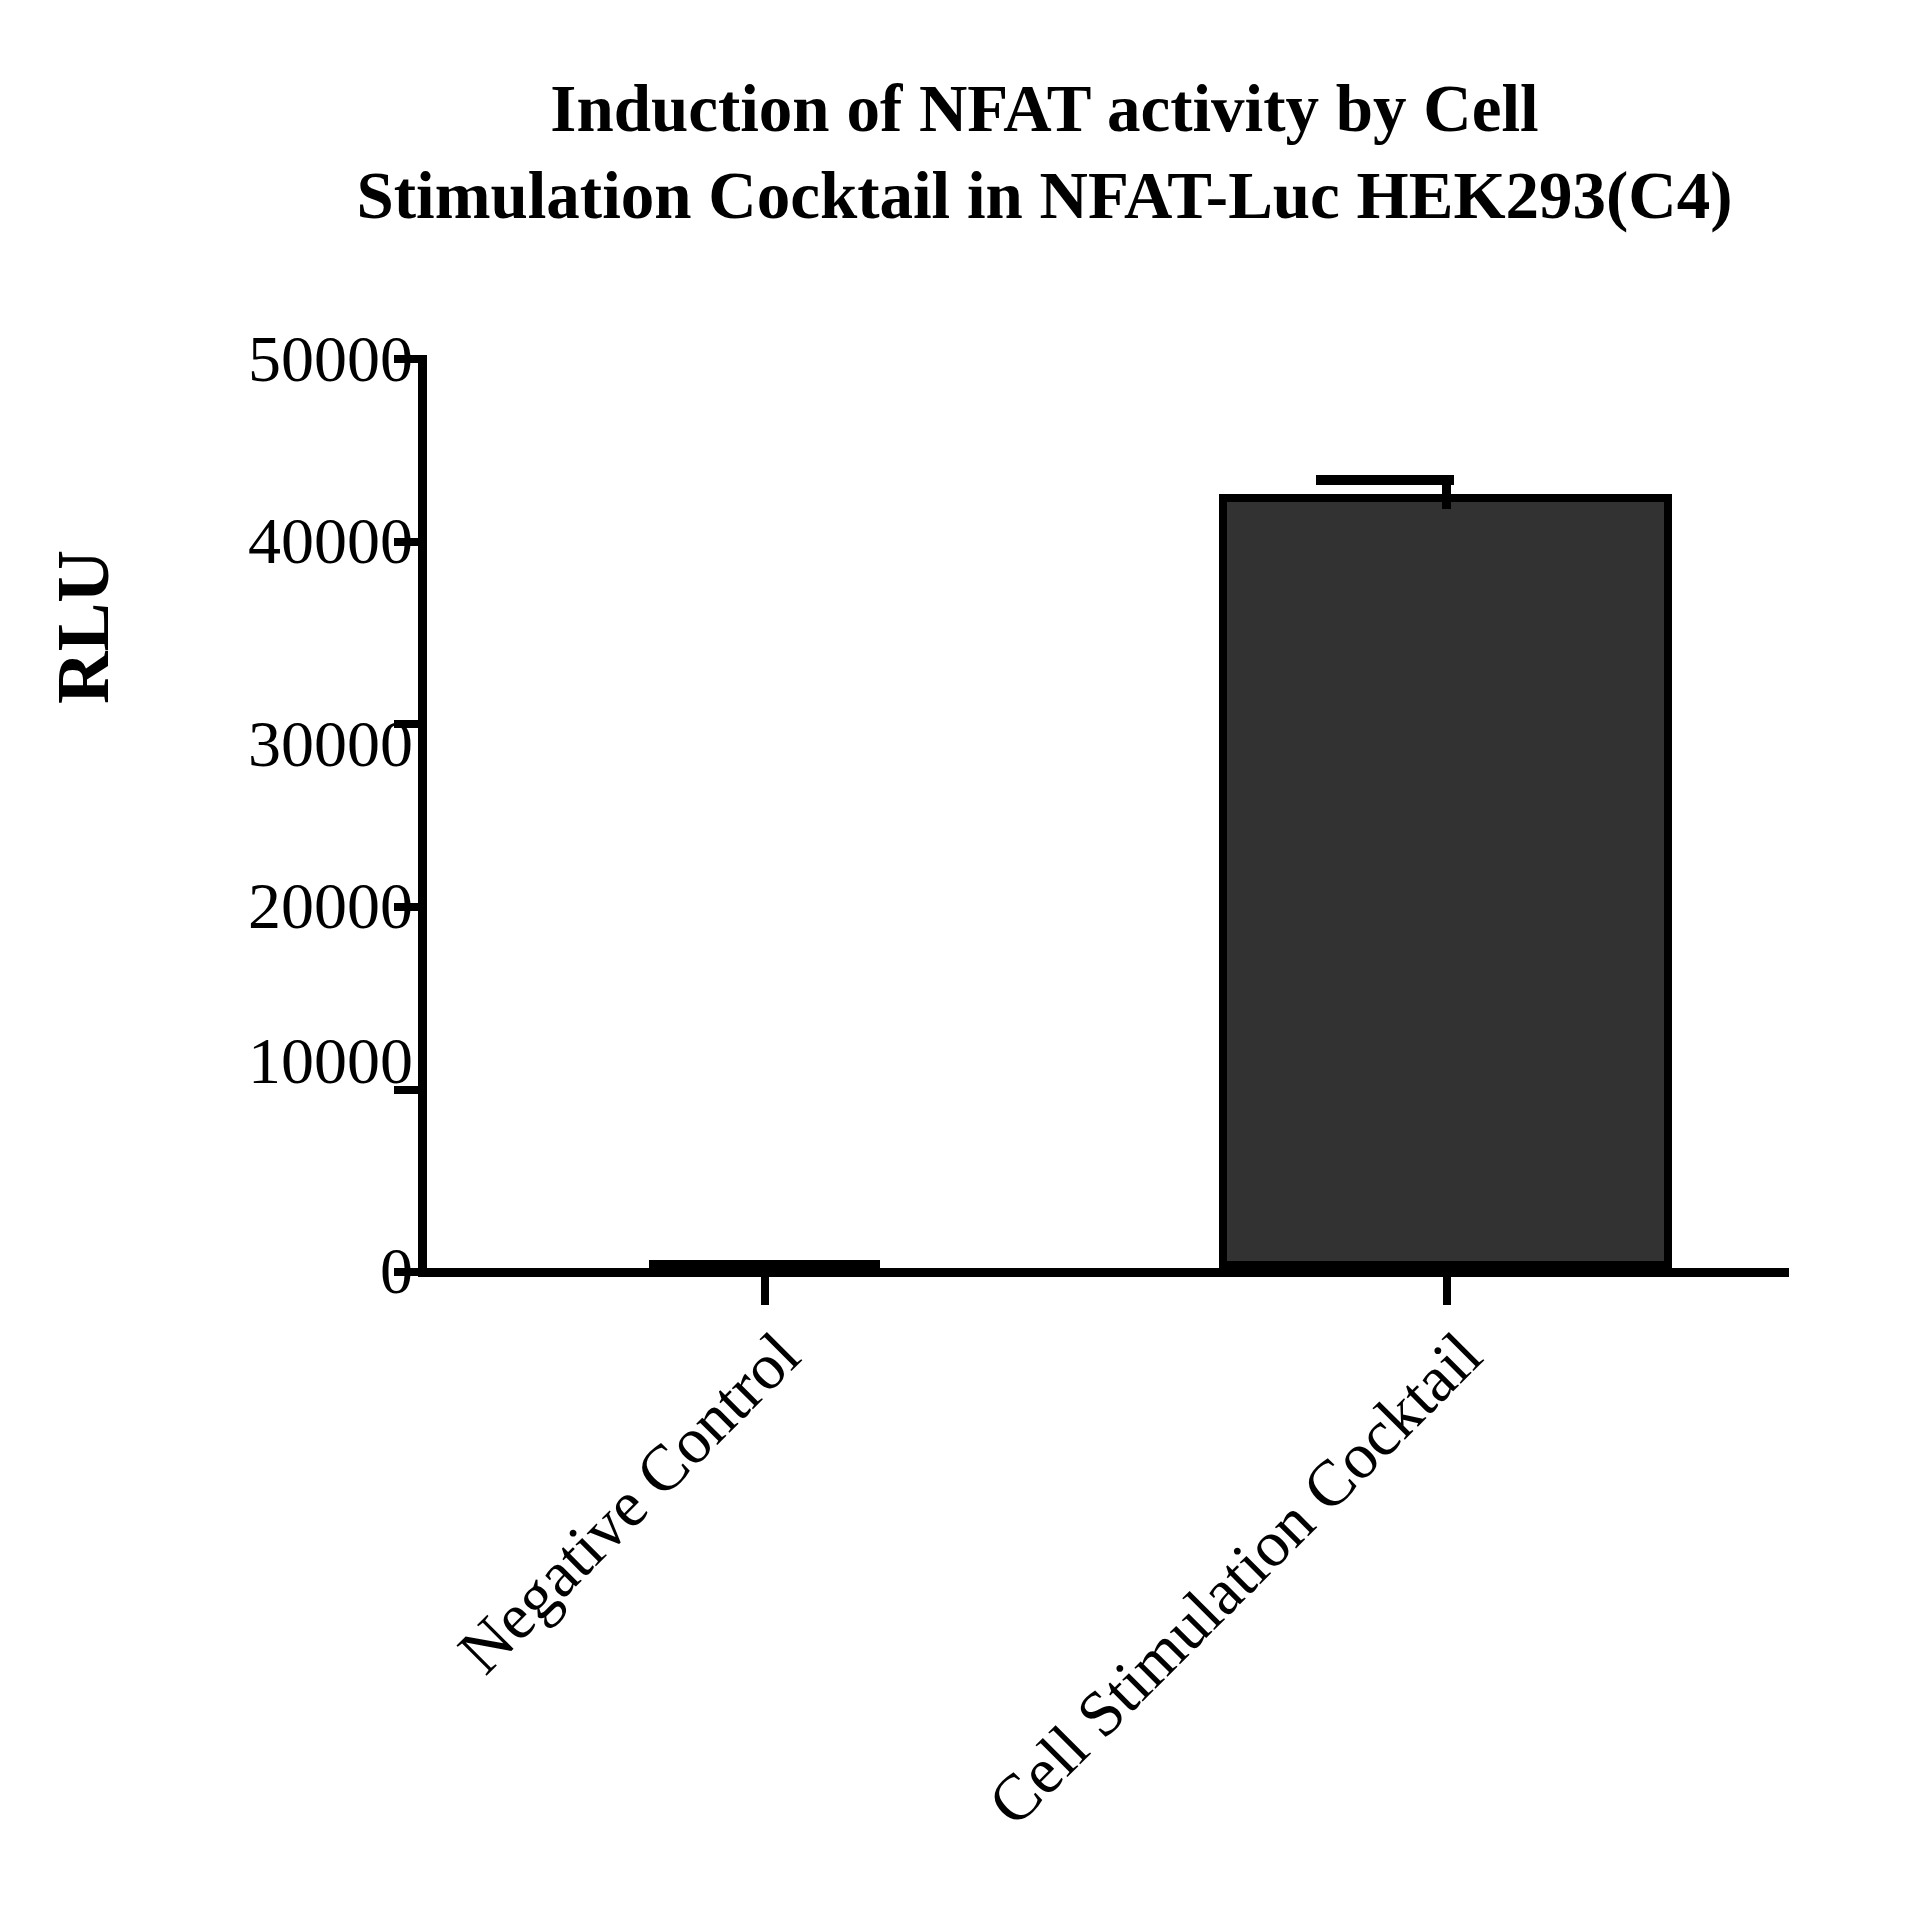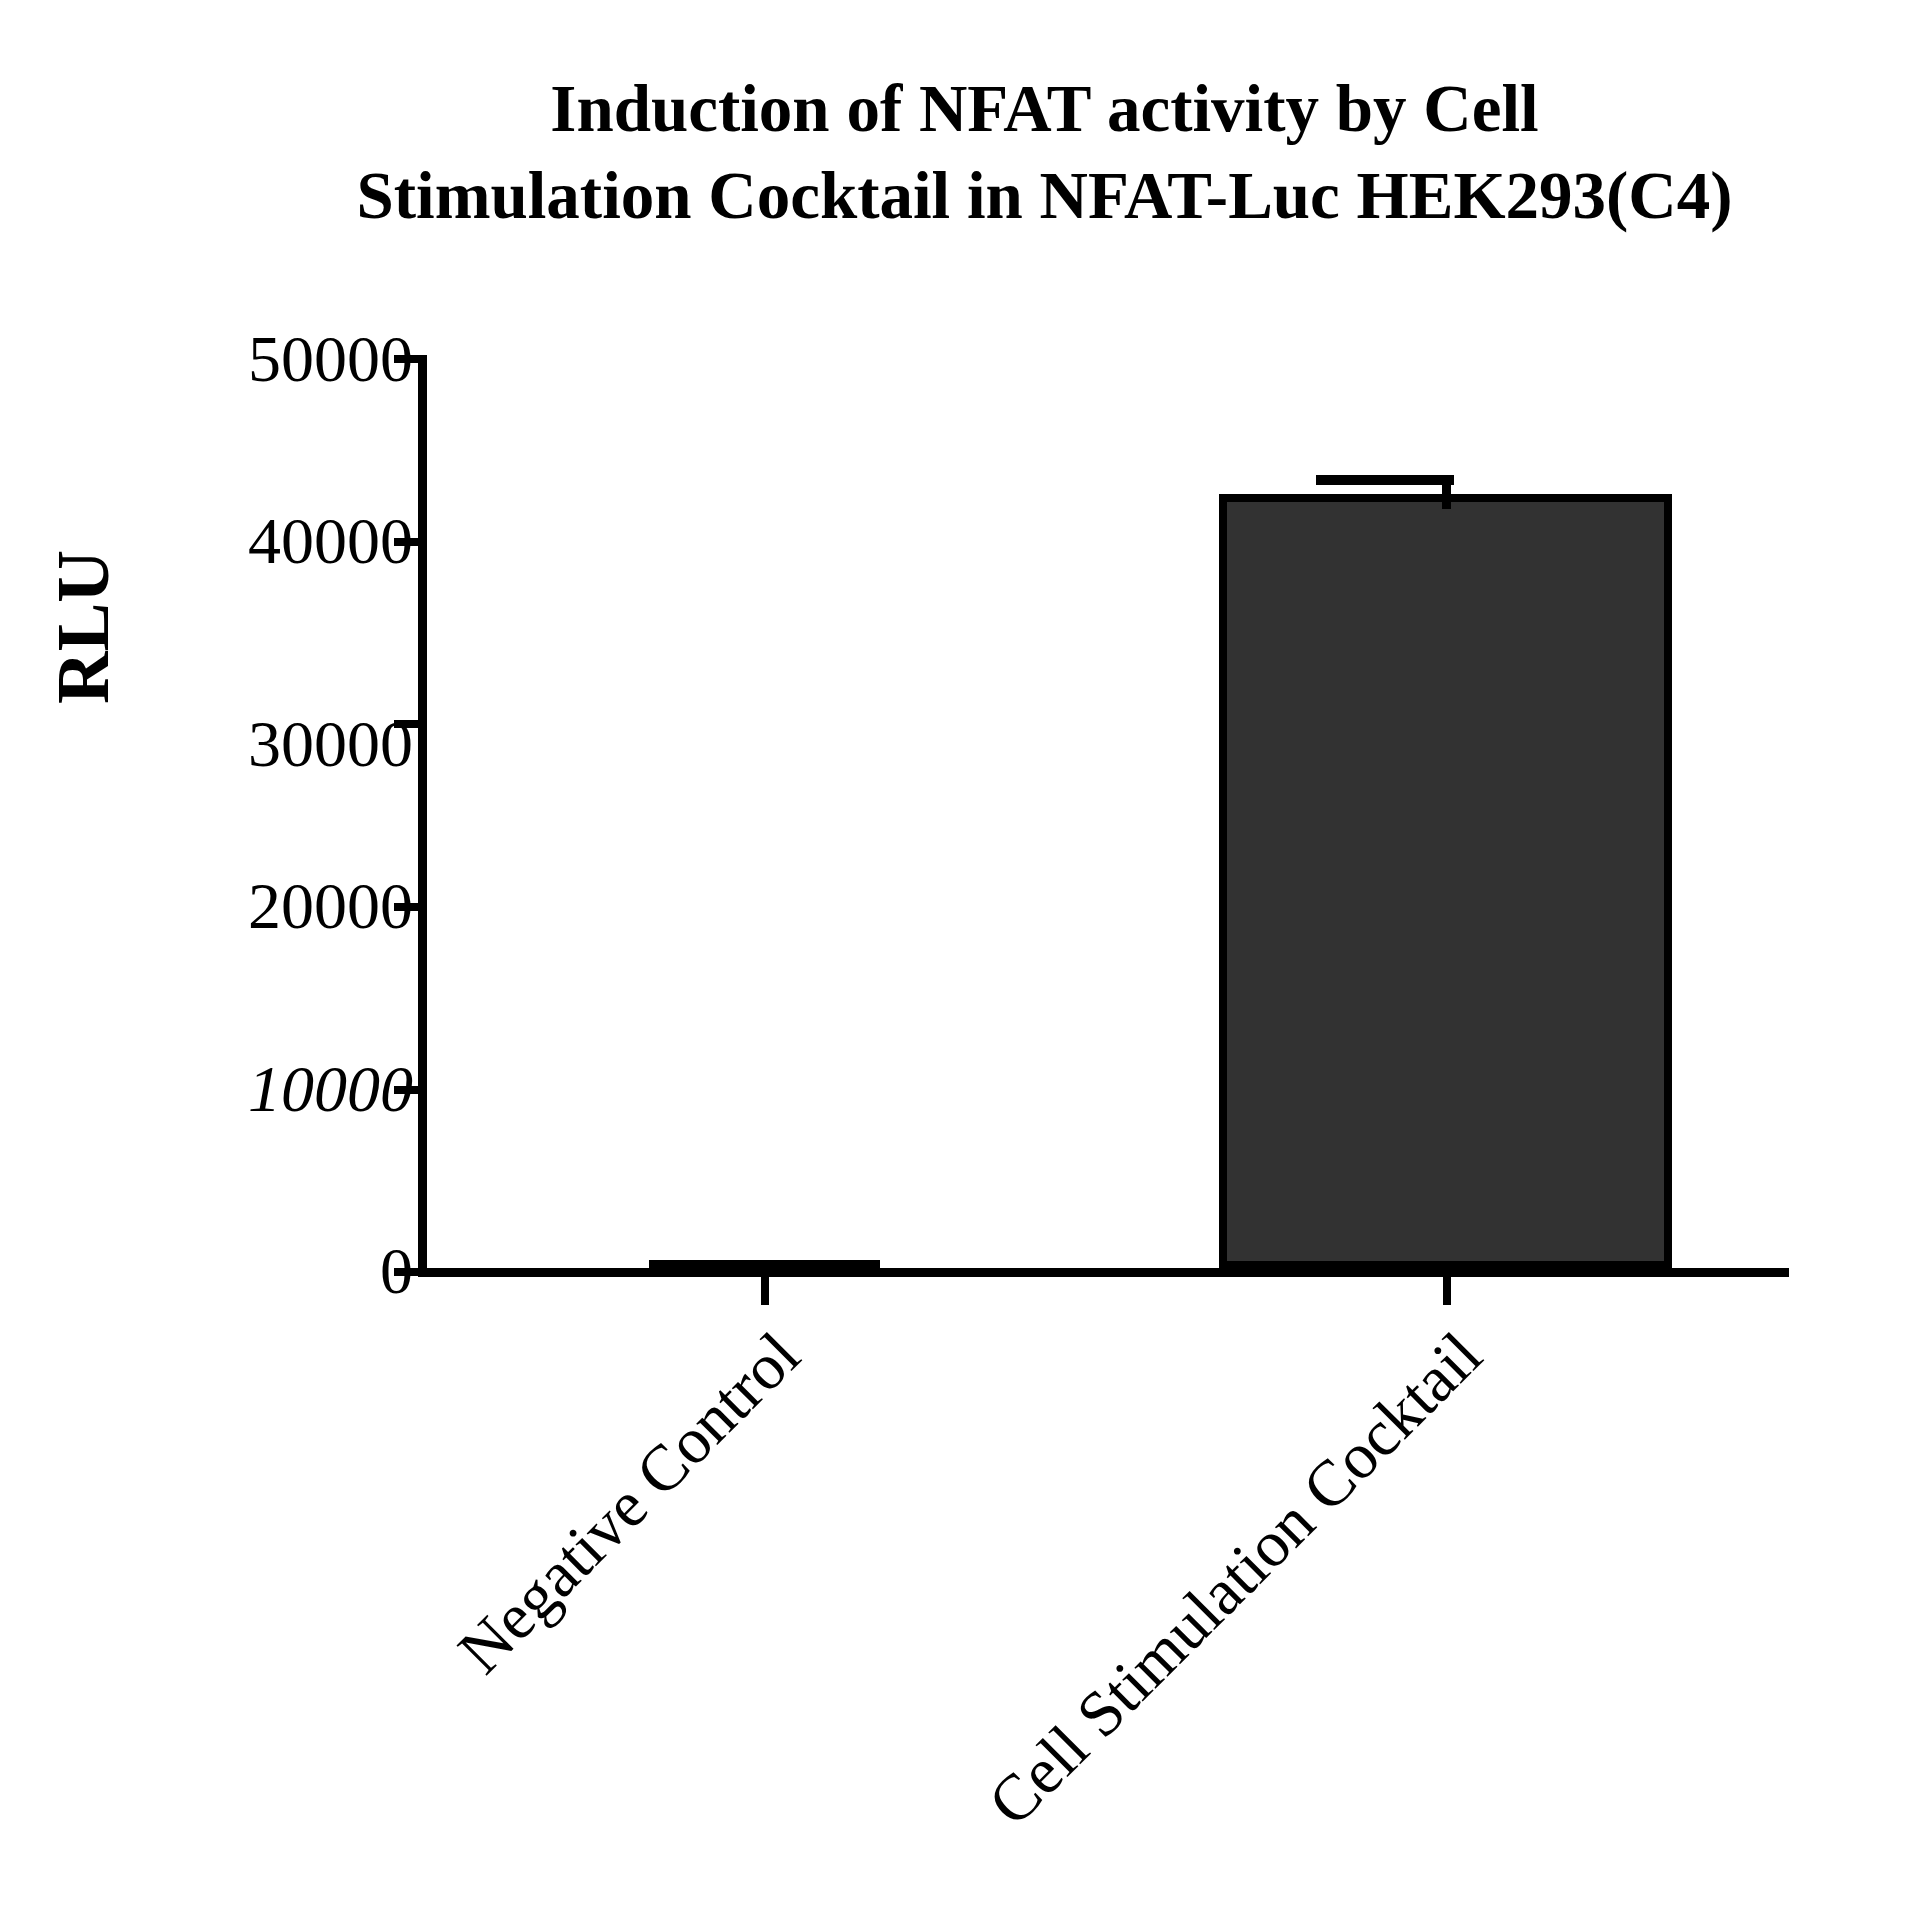--- a/index.html
+++ b/index.html
@@ -152,21 +152,21 @@
     <div class="y-tick-mark" style="top:538px;"></div>
     <div class="y-tick-mark" style="top:720px;"></div>
     <div class="y-tick-mark" style="top:903px;"></div>
     <div class="y-tick-mark" style="top:1086px;"></div>
     <div class="y-tick-mark" style="top:1268px;"></div>
 
     <div class="y-tick-label" style="top:326px;">50000</div>
     <div class="y-tick-label" style="top:508px;">40000</div>
     <div class="y-tick-label" style="top:691px;margin-top:20px;">30000</div>
     <div class="y-tick-label" style="top:873px;">20000</div>
-    <div class="y-tick-label" style="top:1056px;font-style:italic;">10000</div>
+    <div class="y-tick-label" style="top:1028px;">10000</div>
     <div class="y-tick-label" style="top:1238px;">0</div>
 
     <div class="bar" style="left:649px; top:1260px; width:231px; height:8.5px; background:#323232;"></div>
 
     <div class="bar" style="left:1219px; top:494px; width:453px; height:775px; background:#323232;"></div>
 
     <div class="errorbar-line" style="left:1442px; top:478px; height:31px;"></div>
     <div class="errorbar-cap" style="left:1316px; top:475px; width:138px;"></div>
 
     <div class="x-tick-mark" style="left:761px;"></div>

